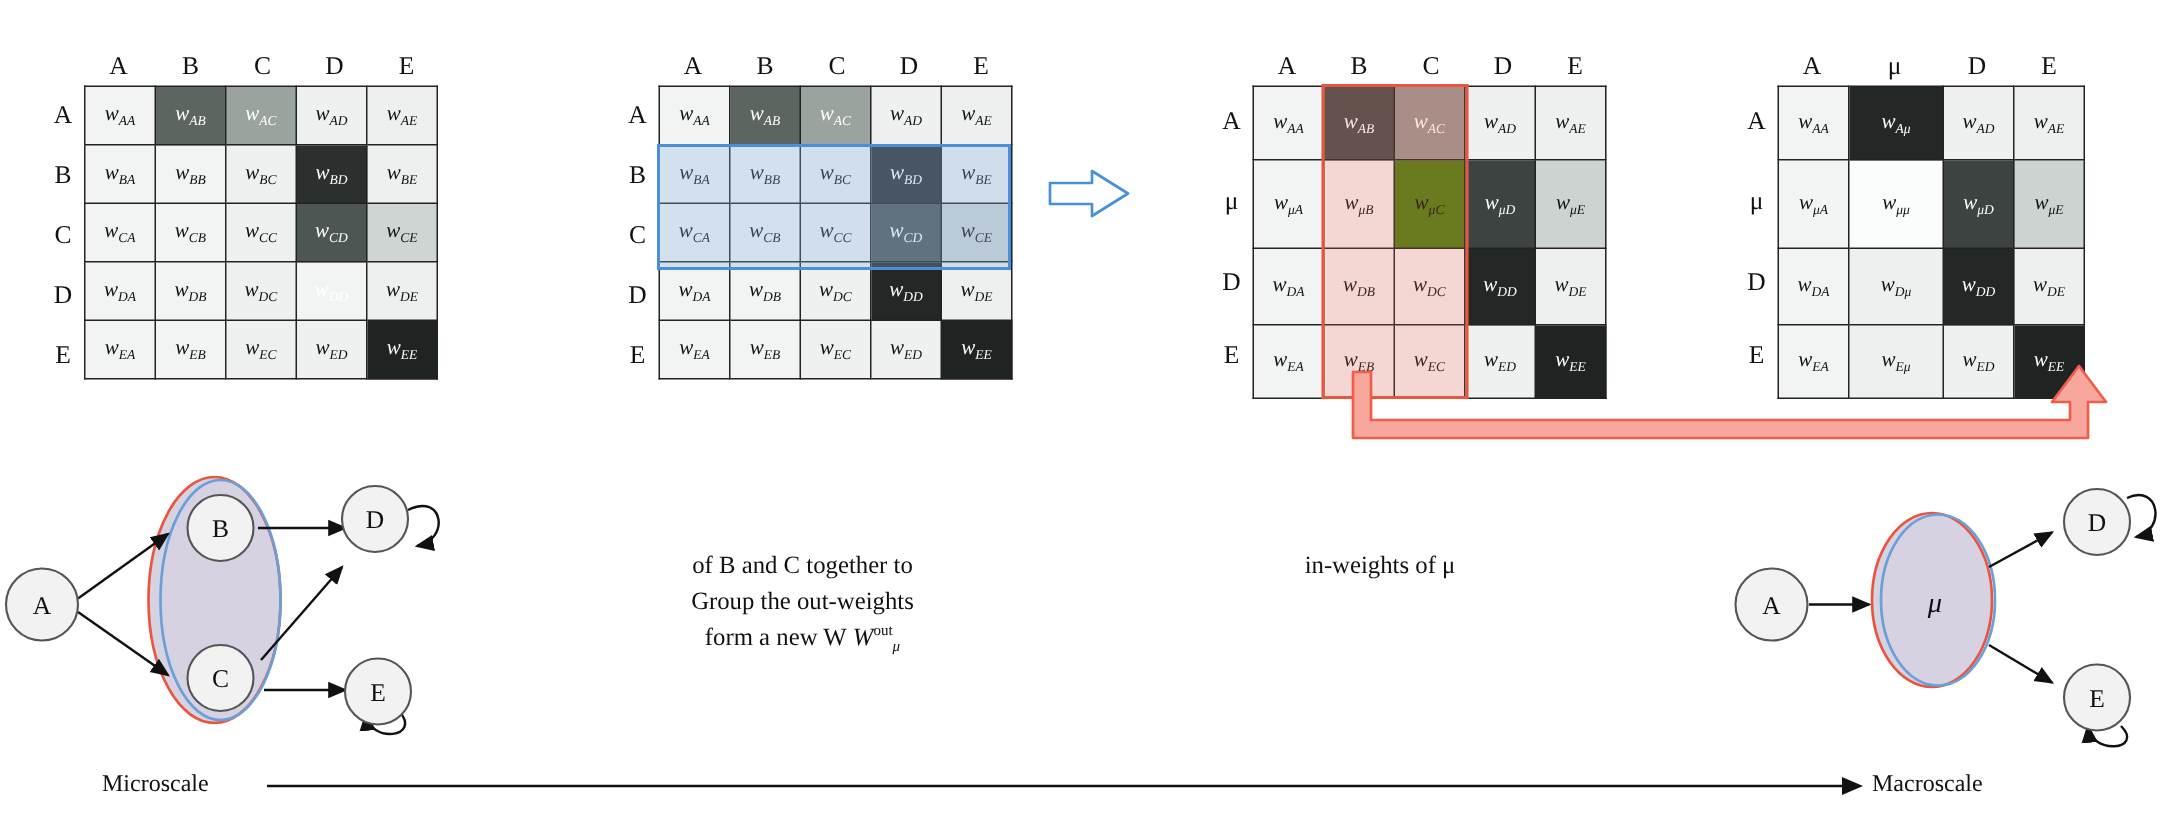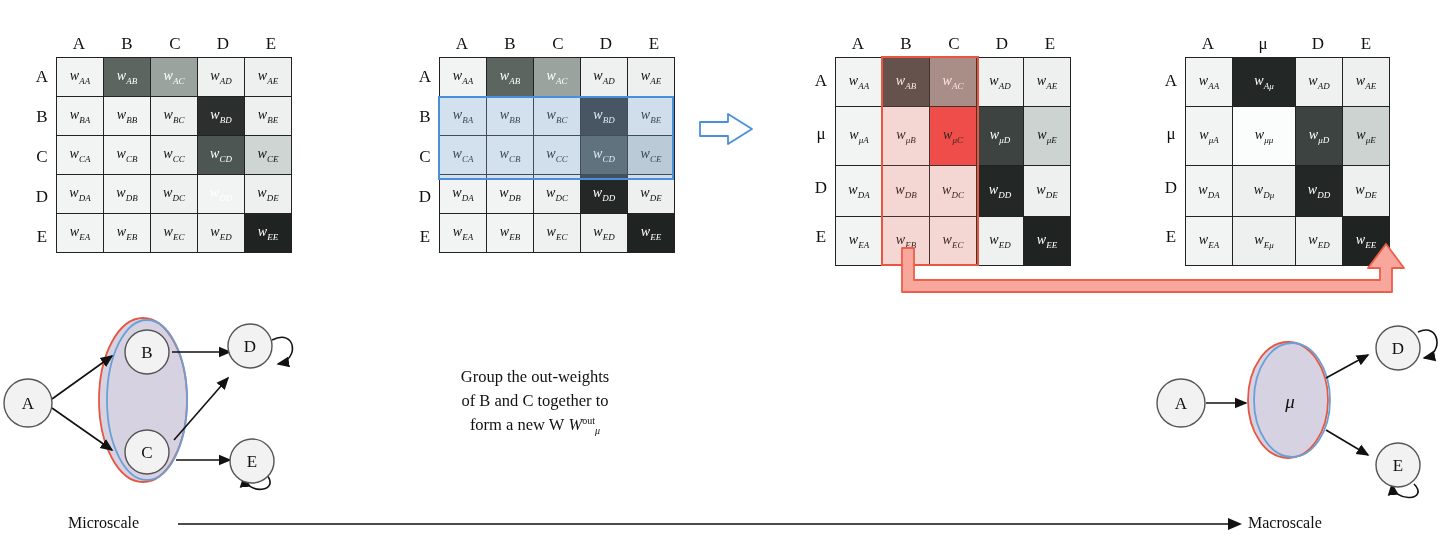--- a/index.html
+++ b/index.html
@@ -177,21 +177,21 @@
           <tr>
             <td class="cell" style="background: rgb(242, 244, 243); color: rgb(17, 17, 17); height: 48px;"><i style="font-size: 14px;">w</i><sub>AA</sub></td>
             <td class="cell" style="background: rgb(74, 74, 71); color: rgb(255, 255, 255); height: 48px;"><i style="font-size: 14px;">w</i><sub>AB</sub></td>
             <td class="cell" style="background: rgb(154, 147, 143); color: rgb(255, 255, 255); height: 48px;"><i style="font-size: 14px;">w</i><sub>AC</sub></td>
             <td class="cell" style="background: rgb(239, 241, 240); color: rgb(17, 17, 17); height: 48px;"><i style="font-size: 14px;">w</i><sub>AD</sub></td>
             <td class="cell" style="background: rgb(238, 240, 239); color: rgb(17, 17, 17); height: 48px;"><i style="font-size: 14px;">w</i><sub>AE</sub></td>
           </tr>
           <tr>
             <td class="cell" style="background: rgb(242, 244, 243); color: rgb(17, 17, 17); height: 58px;"><i style="font-size: 14px;">w</i><sub>μA</sub></td>
             <td class="cell" style="background: rgb(247, 236, 235); color: rgb(17, 17, 17); height: 58px;"><i style="font-size: 14px;">w</i><sub>μB</sub></td>
-            <td class="cell" style="background: #ef4444; color: rgb(17, 17, 17); height: 58px;"><i style="font-size: 14px;">w</i><sub>μC</sub></td>
+            <td class="cell" style="background: #4d7c0f; color: rgb(17, 17, 17); height: 58px;"><i style="font-size: 14px;">w</i><sub>μC</sub></td>
             <td class="cell" style="background: rgb(60, 67, 64); color: rgb(255, 255, 255); height: 58px;"><i style="font-size: 14px;">w</i><sub>μD</sub></td>
             <td class="cell" style="background: rgb(204, 211, 208); color: rgb(17, 17, 17); height: 58px;"><i style="font-size: 14px;">w</i><sub>μE</sub></td>
           </tr>
           <tr>
             <td class="cell" style="background: rgb(242, 244, 243); color: rgb(17, 17, 17); height: 50px;"><i style="font-size: 14px;">w</i><sub>DA</sub></td>
             <td class="cell" style="background: rgb(247, 236, 235); color: rgb(17, 17, 17); height: 50px;"><i style="font-size: 14px;">w</i><sub>DB</sub></td>
             <td class="cell" style="background: rgb(247, 236, 235); color: rgb(17, 17, 17); height: 50px;"><i style="font-size: 14px;">w</i><sub>DC</sub></td>
             <td class="cell" style="background: rgb(35, 39, 38); color: rgb(255, 255, 255); height: 50px;"><i style="font-size: 14px;">w</i><sub>DD</sub></td>
             <td class="cell" style="background: rgb(238, 240, 239); color: rgb(17, 17, 17); height: 50px;"><i style="font-size: 14px;">w</i><sub>DE</sub></td>
           </tr>
@@ -319,21 +319,22 @@
   <g>
     <line x1="178" y1="524" x2="1228" y2="524" stroke="#111" stroke-width="1.6"></line>
     <polygon points="1228,518 1242,524 1228,530" fill="#111"></polygon>
   </g>
 </svg>
 
 <div class="scalelabel" style="left:68px;top:514px;">Microscale</div>
 <div class="scalelabel" style="left:1248px;top:514px;">Macroscale</div>
 
 <div class="txt" style="left:385px;top:365px;width:300px;">
+  <div>of B and C together to</div>
   <div>Group the out-weights</div>
-  <div>of B and C together to</div>
   <div>
     <span>form a new W</span><span style="font-style:italic;">&nbsp;W</span><sup style="font-size:10px;font-style:normal;">out</sup><sub style="font-size:10px;font-style:italic;">μ</sub>
   </div>
 </div>
 
 <div class="txt" style="left:770px;top:365px;width:300px;">
+  <div>in-weights of μ</div>
 </div>
 
 </body></html>

